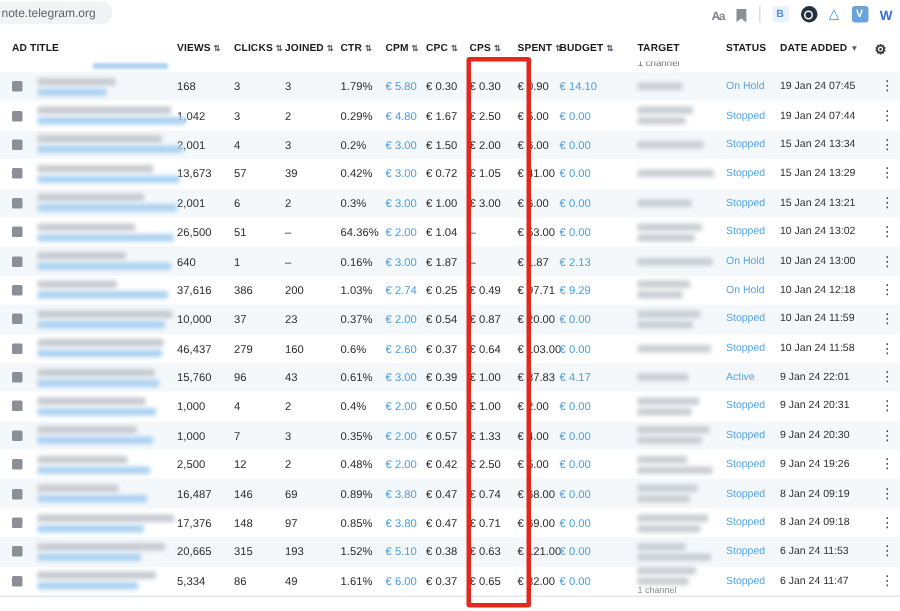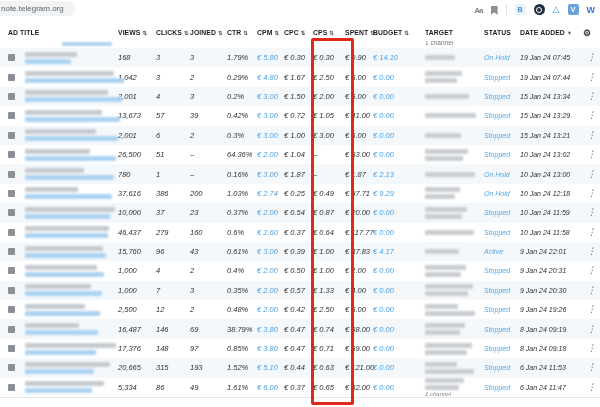--- a/index.html
+++ b/index.html
@@ -38,21 +38,21 @@
          color:#1b1b1b;letter-spacing:0.1px;}
   .th{display:flex;align-items:center;gap:2px;white-space:nowrap;}
   .sort{font-size:5.5px;color:#5a5f66;}
   .gear{font-size:9px;color:#333;line-height:10px;}
 
   .partial{position:absolute;top:17px;left:0;width:100%;height:7px;overflow:hidden;}
   .p-link{position:absolute;left:62px;top:1px;width:50px;height:4px;
           background:#aed3f0;border-radius:1px;filter:blur(1px);}
   .p-note{position:absolute;left:425px;top:-2px;font-size:6.5px;color:#777;}
 
-  .tbody{position:absolute;top:24px;left:0;right:0;font-style:italic;}
+  .tbody{position:absolute;top:24px;left:0;right:0;}
   .row{display:grid;grid-template-columns:var(--cols);height:19.4px;
        align-items:center;padding-left:8px;font-size:7.5px;color:#2d2d2d;
        white-space:nowrap;}
   .row:nth-child(odd){background:#f5f8fb;}
   .thumb{width:7px;height:7px;background:#8b9096;border-radius:1px;}
   .bars{display:flex;flex-direction:column;gap:2px;}
   .bar{height:5px;border-radius:1px;filter:blur(1.3px);}
   .bar.t{background:#c6cacf;}
   .bar.l{background:#abd2f1;}
   .bar.g{background:#c9cdd2;}
@@ -305,21 +305,21 @@
           <div class="kebab">⋮</div>
         </div>
         <div class="row">
           <div>
             <div class="thumb"></div>
           </div>
           <div class="bars">
             <div class="bar t" style="width: 59px;"></div>
             <div class="bar l" style="width: 89px;"></div>
           </div>
-          <div>780</div>
+          <div>640</div>
           <div>1</div>
           <div>–</div>
           <div>0.16%</div>
           <div class="blue">€ 3.00</div>
           <div>€ 1.87</div>
           <div>–</div>
           <div>€ 1.87</div>
           <div class="blue">€ 2.13</div>
           <div>
             <div class="bars">
@@ -392,21 +392,21 @@
             <div class="bar t" style="width: 84px;"></div>
             <div class="bar l" style="width: 83px;"></div>
           </div>
           <div>46,437</div>
           <div>279</div>
           <div>160</div>
           <div>0.6%</div>
           <div class="blue">€ 2.60</div>
           <div>€ 0.37</div>
           <div>€ 0.64</div>
-          <div>€ 117.77</div>
+          <div>€ 103.00</div>
           <div class="blue">€ 0.00</div>
           <div>
             <div class="bars">
               <div class="bar g" style="width: 49px;"></div>
             </div>
           </div>
           <div class="status">Stopped</div>
           <div class="date">10 Jan 24 11:58</div>
           <div class="kebab">⋮</div>
         </div>
@@ -521,21 +521,21 @@
           <div>
             <div class="thumb"></div>
           </div>
           <div class="bars">
             <div class="bar t" style="width: 54px;"></div>
             <div class="bar l" style="width: 73px;"></div>
           </div>
           <div>16,487</div>
           <div>146</div>
           <div>69</div>
-          <div>38.79%</div>
+          <div>0.89%</div>
           <div class="blue">€ 3.80</div>
           <div>€ 0.47</div>
           <div>€ 0.74</div>
           <div>€ 68.00</div>
           <div class="blue">€ 0.00</div>
           <div>
             <div class="bars">
               <div class="bar g" style="width: 40px;"></div>
               <div class="bar g" style="width: 35px;"></div>
             </div>
@@ -577,21 +577,21 @@
           </div>
           <div class="bars">
             <div class="bar t" style="width: 85px;"></div>
             <div class="bar l" style="width: 69px;"></div>
           </div>
           <div>20,665</div>
           <div>315</div>
           <div>193</div>
           <div>1.52%</div>
           <div class="blue">€ 5.10</div>
-          <div>€ 0.44</div>
+          <div>€ 0.38</div>
           <div>€ 0.63</div>
           <div>€ 121.00</div>
           <div class="blue">€ 0.00</div>
           <div>
             <div class="bars">
               <div class="bar g" style="width: 32px;"></div>
               <div class="bar g" style="width: 49px;"></div>
             </div>
           </div>
           <div class="status">Stopped</div>

